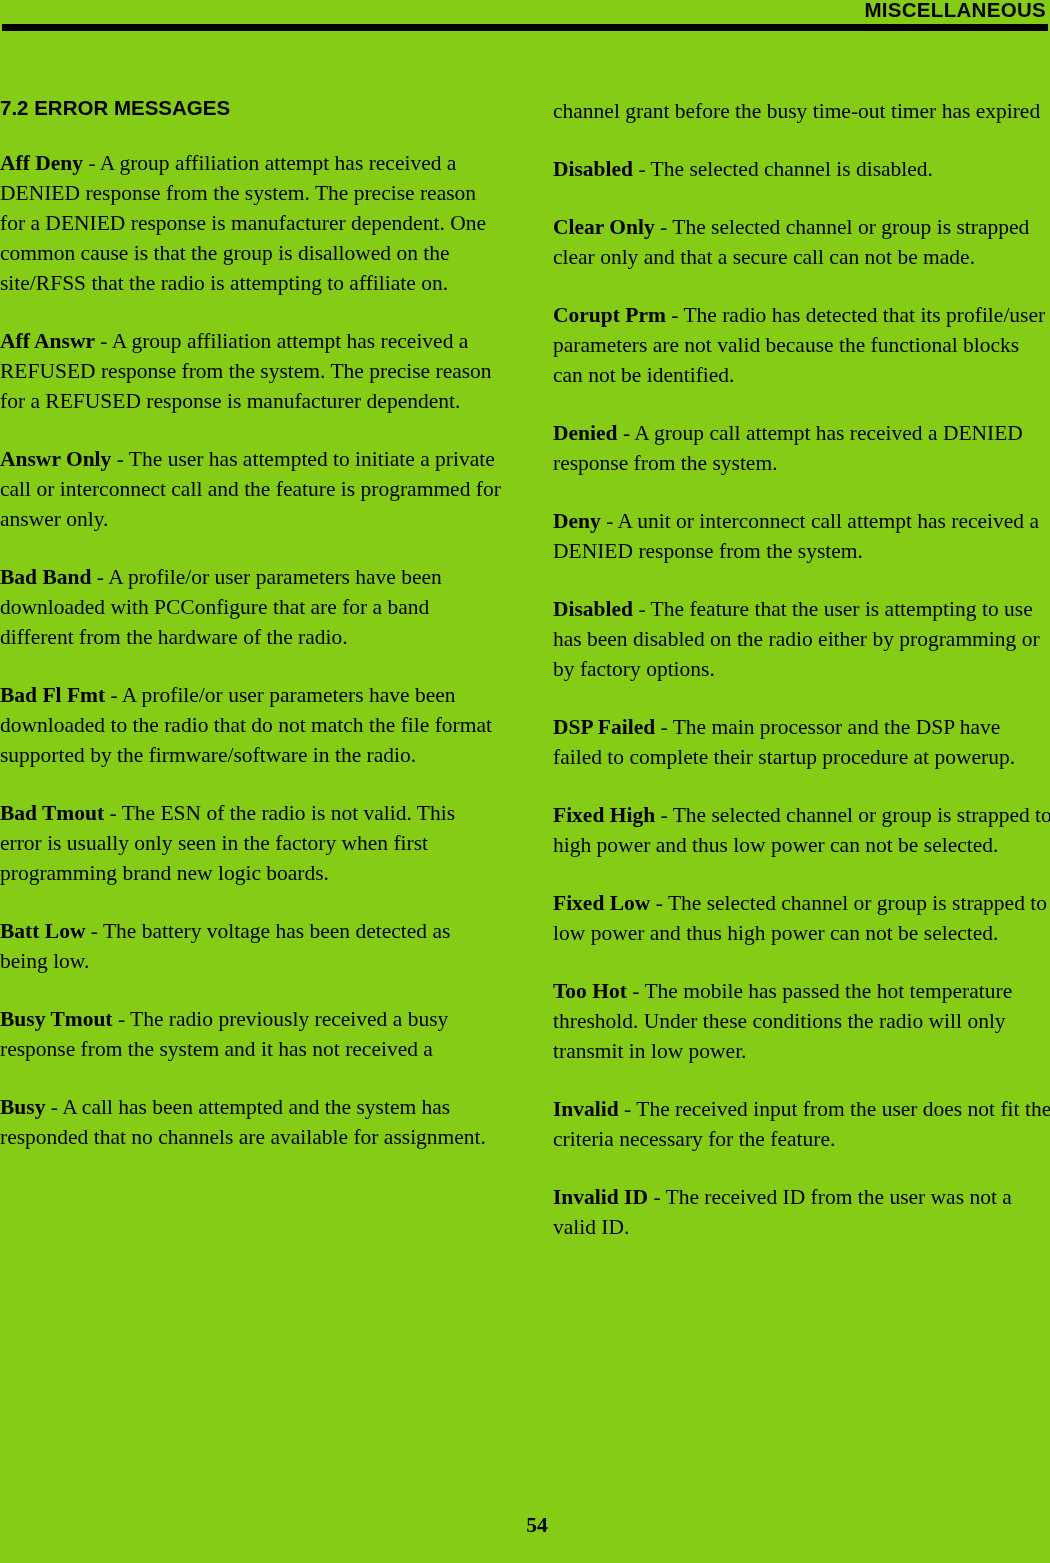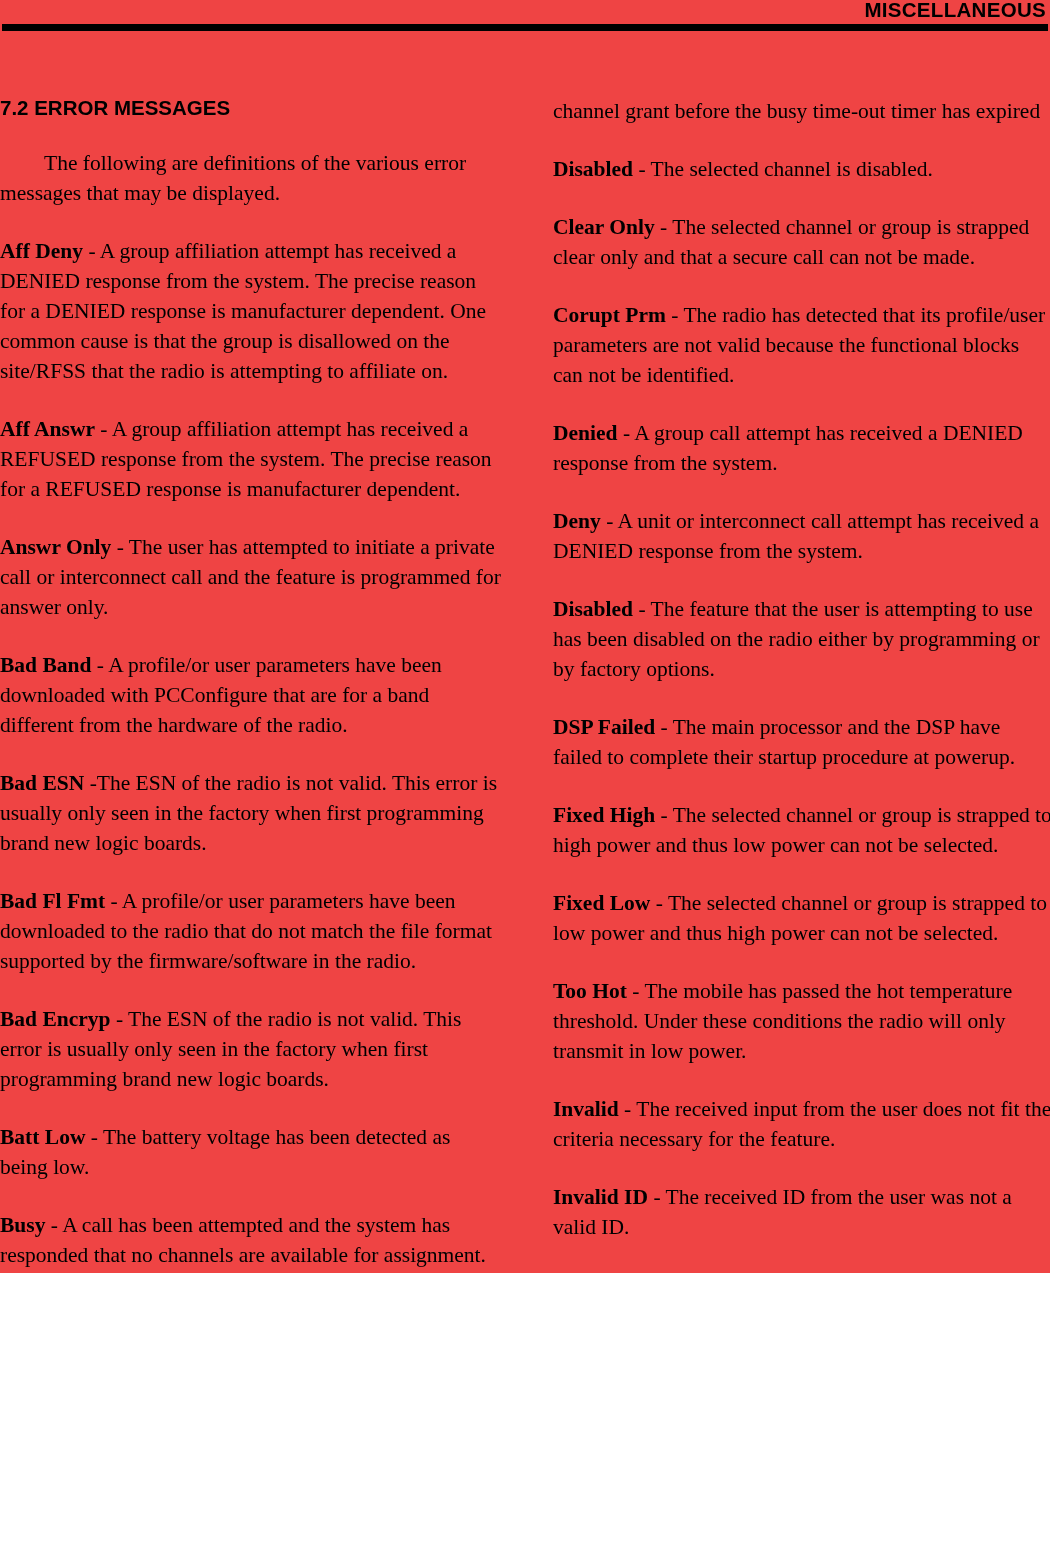--- a/index.html
+++ b/index.html
@@ -3,22 +3,22 @@
 <meta charset="utf-8">
 <style>
   html, body {
     margin: 0;
     padding: 0;
     background: #ffffff;
   }
   .page {
     position: relative;
     width: 1050px;
-    height: 1273px;
-    background: #ef4444;
+    height: 1563px;
+    background: #84cc16;
     overflow: hidden;
     font-family: "Liberation Serif", serif;
     color: #000000;
   }
 
   
   .header {
     position: absolute;
     top: 0px;
     left: 0px;
@@ -111,52 +111,48 @@
   <div class="header">
     <div class="header-title">MISCELLANEOUS</div>
     <div class="header-rule"></div>
   </div>
 
   <div class="body-columns">
 
     <div class="column">
       <h2 class="section-heading">7.2 ERROR MESSAGES</h2>
 
-      <p class="para indent">The following are definitions of the various error messages that may be displayed.</p>
 
       <div>
         <p class="para">
           <span class="term">Aff Deny</span><span> - </span><span>A group affiliation attempt has received a DENIED response from the system. The precise reason for a DENIED response is manufacturer dependent. One common cause is that the group is disallowed on the site/RFSS that the radio is attempting to affiliate on.</span>
         </p>
         <p class="para">
           <span class="term">Aff Answr</span><span> - </span><span>A group affiliation attempt has received a REFUSED response from the system. The precise reason for a REFUSED response is manufacturer dependent.</span>
         </p>
         <p class="para">
           <span class="term">Answr Only</span><span> - </span><span>The user has attempted to initiate a private call or interconnect call and the feature is programmed for answer only.</span>
         </p>
         <p class="para">
           <span class="term">Bad Band</span><span> - </span><span>A profile/or user parameters have been downloaded with PCConfigure that are for a band different from the hardware of the radio.</span>
         </p>
         <p class="para">
-          <span class="term">Bad ESN</span><span> -</span><span>The ESN of the radio is not valid. This error is usually only seen in the factory when first programming brand new logic boards.</span>
-        </p>
-        <p class="para">
           <span class="term">Bad Fl Fmt</span><span> - </span><span>A profile/or user parameters have been downloaded to the radio that do not match the file format supported by the firmware/software in the radio.</span>
         </p>
         <p class="para">
-          <span class="term">Bad Encryp</span><span> - </span><span>The ESN of the radio is not valid. This error is usually only seen in the factory when first programming brand new logic boards.</span>
+          <span class="term">Bad Tmout</span><span> - </span><span>The ESN of the radio is not valid. This error is usually only seen in the factory when first programming brand new logic boards.</span>
         </p>
         <p class="para">
           <span class="term">Batt Low</span><span> - </span><span>The battery voltage has been detected as being low.</span>
         </p>
         <p class="para">
+          <span class="term">Busy Tmout</span><span> - </span><span>The radio previously received a busy response from the system and it has not received a</span>
+        </p>
+        <p class="para">
           <span class="term">Busy</span><span> - </span><span>A call has been attempted and the system has responded that no channels are available for assignment.</span>
-        </p>
-        <p class="para">
-          <span class="term">Busy Tmout</span><span> - </span><span>The radio previously received a busy response from the system and it has not received a</span>
         </p>
       </div>
     </div>
 
     <div class="column">
       <p class="para">channel grant before the busy time-out timer has expired</p>
 
       <div>
         <p class="para">
           <span class="term">Disabled</span><span> - </span><span>The selected channel is disabled.</span>

